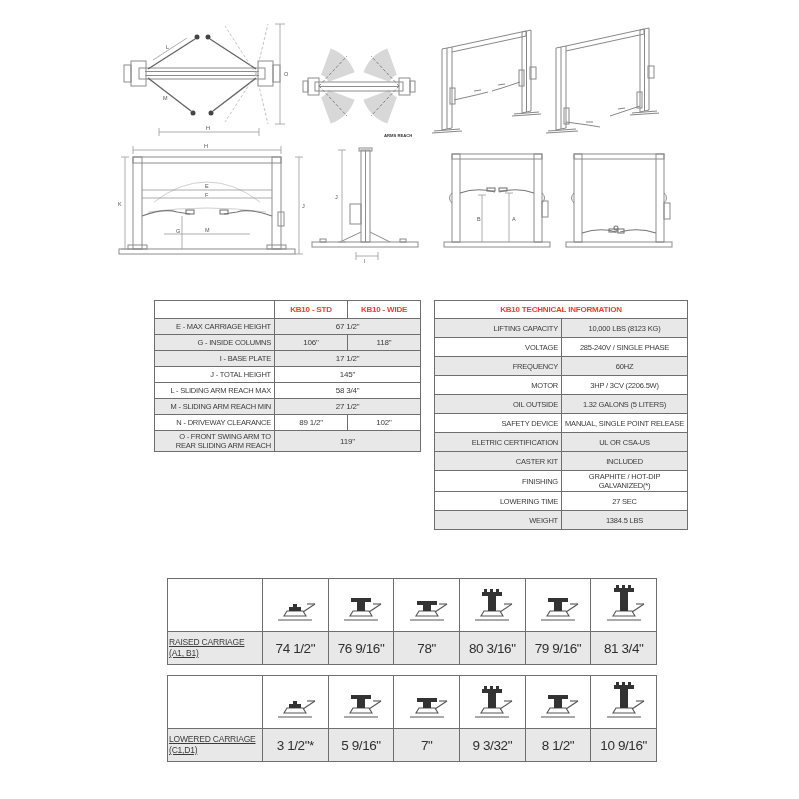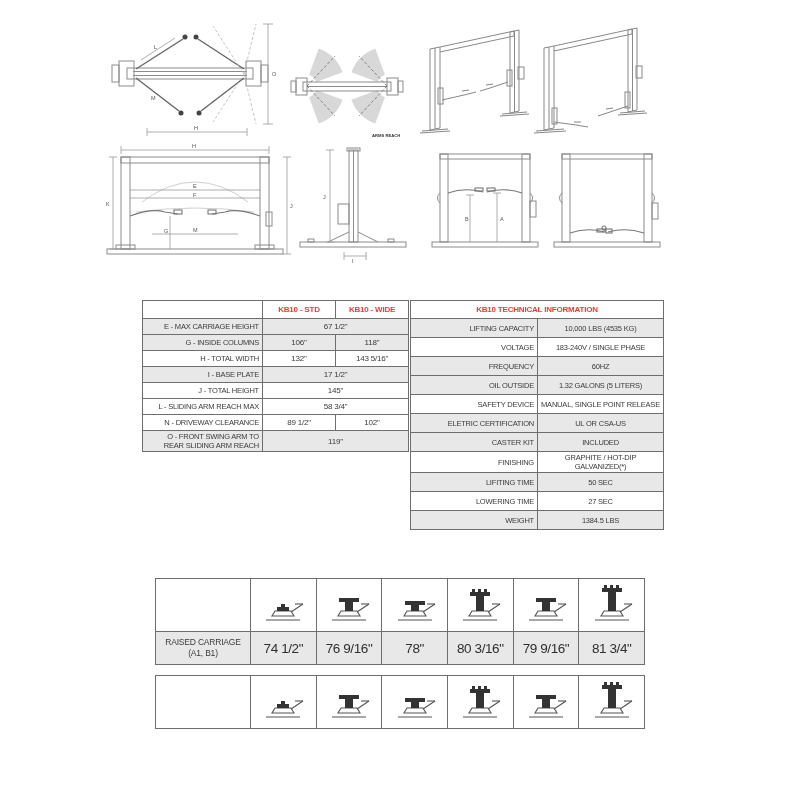--- a/index.html
+++ b/index.html
@@ -1,40 +1,40 @@
 <!DOCTYPE html>
 <html style="--accent: #e8402e; --shade: #e8e8e8;"><head>
 <meta charset="utf-8">
 <style>
   :root{ --accent:#e8402e; --shade:#e8e8e8; --line:#6e6e6e; }
   html,body{margin:0;padding:0;background:#fff;}
   .sheet{position:relative;width:747px;height:799px;background:#fff;overflow:hidden;
-         font-family:"Liberation Sans",sans-serif;color:#3a3a3a;}
+         font-family:"Liberation Sans",sans-serif;color:#3a3a3a;margin-left:12px;}
   .drw{position:absolute;}
   table{border-collapse:collapse;position:absolute;table-layout:fixed;background:#fff;}
   td,th{border:1px solid var(--line);overflow:hidden;vertical-align:middle;}
   tr.shade td{background:var(--shade);}
   
   .spec{left:142px;top:300px;width:266px;font-size:7.5px;letter-spacing:-0.2px;}
   .spec th{height:15px;color:var(--accent);font-size:8px;font-weight:bold;text-align:center;}
   .spec td.lbl{text-align:right;padding:1px 3px;height:13px;}
   .spec td.val{text-align:center;font-size:8px;padding:1px 2px;}
   
-  .tech{left:410px;top:300px;width:253px;font-size:7.5px;letter-spacing:-0.2px;}
+  .tech{left:422px;top:300px;width:253px;font-size:7.5px;letter-spacing:-0.2px;}
   .tech th{height:15px;color:var(--accent);font-size:8px;font-weight:bold;text-align:center;}
   .tech td.lbl{text-align:right;padding:1px 3px;height:16px;}
   .tech td.val{text-align:center;padding:1px 2px;}
   
   .carriage{left:155px;width:490px;}
   #raised-table{top:578px;}
   #lowered-table{top:675px;}
   .carriage td.icon-cell{height:50px;text-align:center;vertical-align:bottom;padding:0 0 2px 0;background:#fff;}
   .carriage td.blank{background:#fff;}
   .carriage tr.val-row td{background:var(--shade);height:30px;}
-  .carriage td.lblcell{text-align:center;font-size:8.5px;line-height:1.25;letter-spacing:-0.2px;}
+  .carriage td.lblcell{font-size:8.5px;line-height:1.25;letter-spacing:-0.2px;text-decoration:underline;}
   .carriage td.valcell{text-align:center;font-size:13.5px;letter-spacing:-0.4px;color:#2f2f2f;}
   svg text{font-family:"Liberation Sans",sans-serif;}
 </style>
 </head>
 <body>
 
 <div class="sheet">
 
   <svg class="drw" style="left:95px;top:12px" width="190" height="128" viewBox="0 0 190 128">
     <g stroke="#8c8c8c" fill="none" stroke-width="1">
@@ -286,36 +286,35 @@
     <tbody id="spec-body">
         <tr class="shade">
           <td class="lbl">E - MAX CARRIAGE HEIGHT</td>
           <td class="val" colspan="2">67 1/2"</td>
         </tr>
         <tr class="shade">
           <td class="lbl">G - INSIDE COLUMNS</td>
           <td class="val">106"</td>
           <td class="val">118"</td>
         </tr>
-        <tr>
-          <td class="lbl">H - TOTAL WIDTH</td>
-          <td class="val">132"</td>
-          <td class="val">143 5/16"</td>
-        </tr>
         <tr class="shade">
           <td class="lbl">I - BASE PLATE</td>
           <td class="val" colspan="2">17 1/2"</td>
         </tr>
         <tr>
           <td class="lbl">J - TOTAL HEIGHT</td>
           <td class="val" colspan="2">145"</td>
         </tr>
         <tr>
           <td class="lbl">L - SLIDING ARM REACH MAX</td>
           <td class="val" colspan="2">58 3/4"</td>
+        </tr>
+        <tr class="shade">
+          <td class="lbl">M - SLIDING ARM REACH MIN</td>
+          <td class="val" colspan="2">27 1/2"</td>
         </tr>
         <tr>
           <td class="lbl">N - DRIVEWAY CLEARANCE</td>
           <td class="val">89 1/2"</td>
           <td class="val">102"</td>
         </tr>
         <tr class="shade">
           <td class="lbl">O - FRONT SWING ARM TO REAR SLIDING ARM REACH</td>
           <td class="val" colspan="2">119"</td>
         </tr>
@@ -328,53 +327,53 @@
         <col style="width:126px">
       </colgroup>
     <thead>
       <tr>
         <th colspan="2">KB10 TECHNICAL INFORMATION</th>
       </tr>
     </thead>
     <tbody id="tech-body">
         <tr class="shade">
           <td class="lbl">LIFTING CAPACITY</td>
-          <td class="val">10,000 LBS (4535 KG)</td>
+          <td class="val">10,000 LBS (8123 KG)</td>
         </tr>
         <tr>
           <td class="lbl">VOLTAGE</td>
-          <td class="val">183-240V / SINGLE PHASE</td>
+          <td class="val">285-240V / SINGLE PHASE</td>
         </tr>
         <tr class="shade">
           <td class="lbl">FREQUENCY</td>
           <td class="val">60HZ</td>
         </tr>
+        <tr>
+          <td class="lbl">MOTOR</td>
+          <td class="val">3HP / 3CV (2206.5W)</td>
+        </tr>
         <tr class="shade">
           <td class="lbl">OIL OUTSIDE</td>
           <td class="val">1.32 GALONS (5 LITERS)</td>
         </tr>
         <tr>
           <td class="lbl">SAFETY DEVICE</td>
           <td class="val">MANUAL, SINGLE POINT RELEASE</td>
         </tr>
         <tr class="shade">
           <td class="lbl">ELETRIC CERTIFICATION</td>
           <td class="val">UL OR CSA-US</td>
         </tr>
         <tr class="shade">
           <td class="lbl">CASTER KIT</td>
           <td class="val">INCLUDED</td>
         </tr>
         <tr>
           <td class="lbl">FINISHING</td>
           <td class="val">GRAPHITE / HOT-DIP GALVANIZED(*)</td>
-        </tr>
-        <tr class="shade">
-          <td class="lbl">LIFITING TIME</td>
-          <td class="val">50 SEC</td>
         </tr>
         <tr>
           <td class="lbl">LOWERING TIME</td>
           <td class="val">27 SEC</td>
         </tr>
         <tr class="shade">
           <td class="lbl">WEIGHT</td>
           <td class="val">1384.5 LBS</td>
         </tr>
       </tbody>
@@ -548,16 +547,28 @@
                 <line x1="31" y1="29" x2="43" y2="21"></line>
                 <line x1="35" y1="21" x2="43" y2="21"></line>
               </g>
               <rect x="19" y="9" width="8" height="19" fill="#333"></rect>
               <rect x="13" y="5" width="20" height="4" fill="#333"></rect>
               <rect x="15" y="2" width="3" height="3" fill="#333"></rect>
               <rect x="21" y="2" width="3" height="3" fill="#333"></rect>
               <rect x="27" y="2" width="3" height="3" fill="#333"></rect>
             </svg></td>
         </tr>
+      <tr class="val-row" id="lowered-values">
+        <td class="lblcell">
+          <div>LOWERED CARRIAGE</div>
+          <div>(C1,D1)</div>
+        </td>
+      <td class="valcell">3 1/2"*</td>
+          <td class="valcell">5 9/16"</td>
+          <td class="valcell">7"</td>
+          <td class="valcell">9 3/32"</td>
+          <td class="valcell">8 1/2"</td>
+          <td class="valcell">10 9/16"</td>
+        </tr>
     </tbody>
   </table>
 
 </div>
 
 </body></html>

